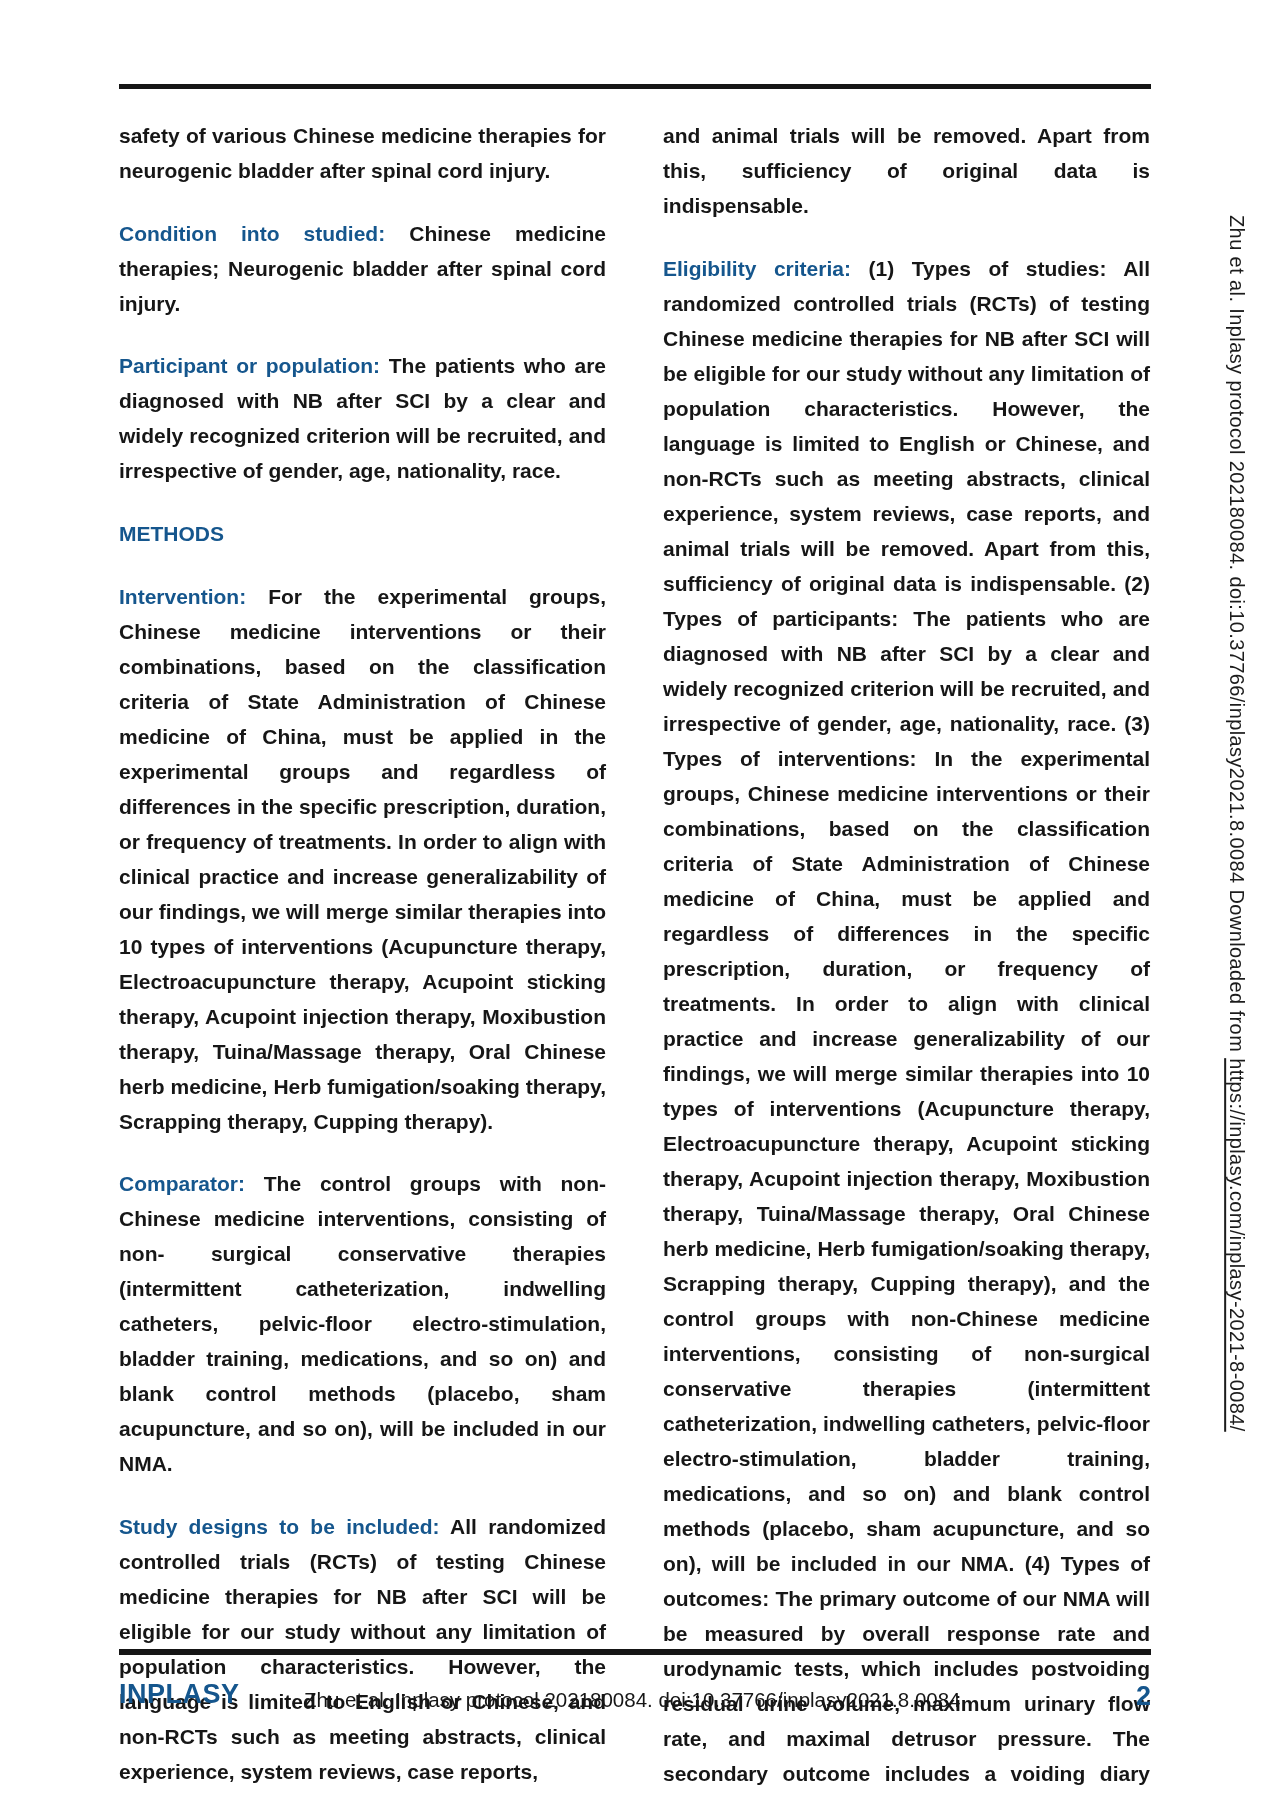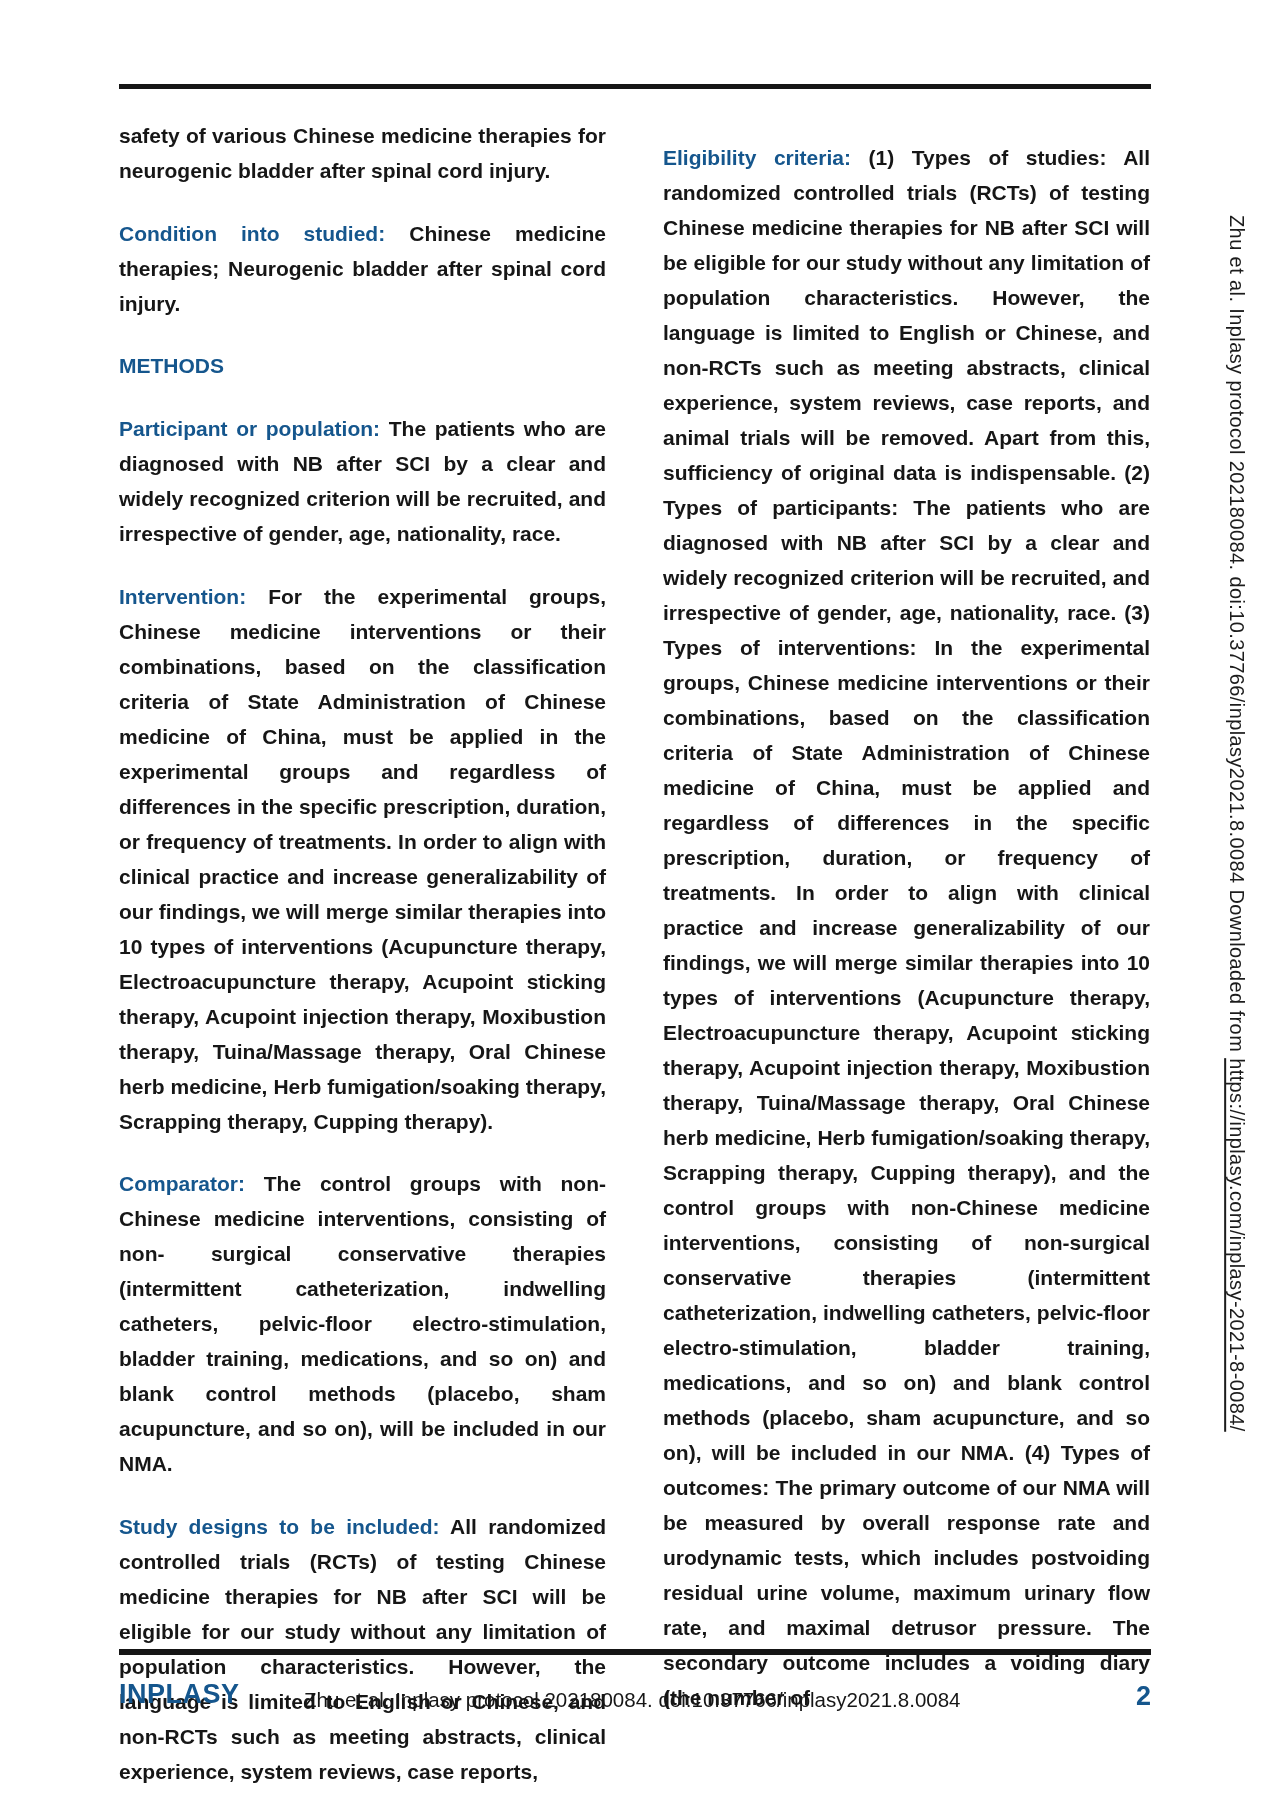--- a/index.html
+++ b/index.html
@@ -53,32 +53,33 @@
 
   <div class="rule rule-top"></div>
 
   <div class="columns">
 
     <div class="col">
       <p class="para"><span>safety of various Chinese medicine therapies for neurogenic bladder after spinal cord injury.</span></p>
 
       <p class="para"><span class="lbl">Condition into studied:</span> <span>Chinese medicine therapies; Neurogenic bladder after spinal cord injury.</span></p>
 
+      <p class="para"><span class="lbl">Participant or population:</span> <span>The patients who are diagnosed with NB after SCI by a clear and widely recognized criterion will be recruited, and irrespective of gender, age, nationality, race.</span></p>
+
       <p class="para heading">METHODS</p>
-
-      <p class="para"><span class="lbl">Participant or population:</span> <span>The patients who are diagnosed with NB after SCI by a clear and widely recognized criterion will be recruited, and irrespective of gender, age, nationality, race.</span></p>
 
       <p class="para"><span class="lbl">Intervention:</span> <span>For the experimental groups, Chinese medicine interventions or their combinations, based on the classification criteria of State Administration of Chinese medicine of China, must be applied in the experimental groups and regardless of differences in the specific prescription, duration, or frequency of treatments. In order to align with clinical practice and increase generalizability of our findings, we will merge similar therapies into 10 types of interventions (Acupuncture therapy, Electroacupuncture therapy, Acupoint sticking therapy, Acupoint injection therapy, Moxibustion therapy, Tuina/Massage therapy, Oral Chinese herb medicine, Herb fumigation/soaking therapy, Scrapping therapy, Cupping therapy).</span></p>
 
       <p class="para"><span class="lbl">Comparator:</span> <span>The control groups with non-Chinese medicine interventions, consisting of non- surgical conservative therapies (intermittent catheterization, indwelling catheters, pelvic-floor electro-stimulation, bladder training, medications, and so on) and blank control methods (placebo, sham acupuncture, and so on), will be included in our NMA.</span></p>
 
       <p class="para"><span class="lbl">Study designs to be included:</span> <span>All randomized controlled trials (RCTs) of testing Chinese medicine therapies for NB after SCI will be eligible for our study without any limitation of population characteristics. However, the language is limited to English or Chinese, and non-RCTs such as meeting abstracts, clinical experience, system reviews, case reports,</span></p>
     </div>
 
     <div class="col">
+      <p class="para"><span>and animal trials will be removed. Apart from this, sufficiency of original data is indispensable.</span></p>
 
       <p class="para"><span class="lbl">Eligibility criteria:</span> <span>(1) Types of studies: All randomized controlled trials (RCTs) of testing Chinese medicine therapies for NB after SCI will be eligible for our study without any limitation of population characteristics. However, the language is limited to English or Chinese, and non-RCTs such as meeting abstracts, clinical experience, system reviews, case reports, and animal trials will be removed. Apart from this, sufficiency of original data is indispensable. (2) Types of participants: The patients who are diagnosed with NB after SCI by a clear and widely recognized criterion will be recruited, and irrespective of gender, age, nationality, race. (3) Types of interventions: In the experimental groups, Chinese medicine interventions or their combinations, based on the classification criteria of State Administration of Chinese medicine of China, must be applied and regardless of differences in the specific prescription, duration, or frequency of treatments. In order to align with clinical practice and increase generalizability of our findings, we will merge similar therapies into 10 types of interventions (Acupuncture therapy, Electroacupuncture therapy, Acupoint sticking therapy, Acupoint injection therapy, Moxibustion therapy, Tuina/Massage therapy, Oral Chinese herb medicine, Herb fumigation/soaking therapy, Scrapping therapy, Cupping therapy), and the control groups with non-Chinese medicine interventions, consisting of non-surgical conservative therapies (intermittent catheterization, indwelling catheters, pelvic-floor electro-stimulation, bladder training, medications, and so on) and blank control methods (placebo, sham acupuncture, and so on), will be included in our NMA. (4) Types of outcomes: The primary outcome of our NMA will be measured by overall response rate and urodynamic tests, which includes postvoiding residual urine volume, maximum urinary flow rate, and maximal detrusor pressure. The secondary outcome includes a voiding diary (the number of</span></p>
     </div>
 
   </div>
 
   <div class="sidebar"><span>Zhu et al. Inplasy protocol 202180084. doi:10.37766/inplasy2021.8.0084 Downloaded from </span><a class="side-link">https://inplasy.com/inplasy-2021-8-0084/</a></div>
 
   <div class="rule rule-bottom"></div>
 

